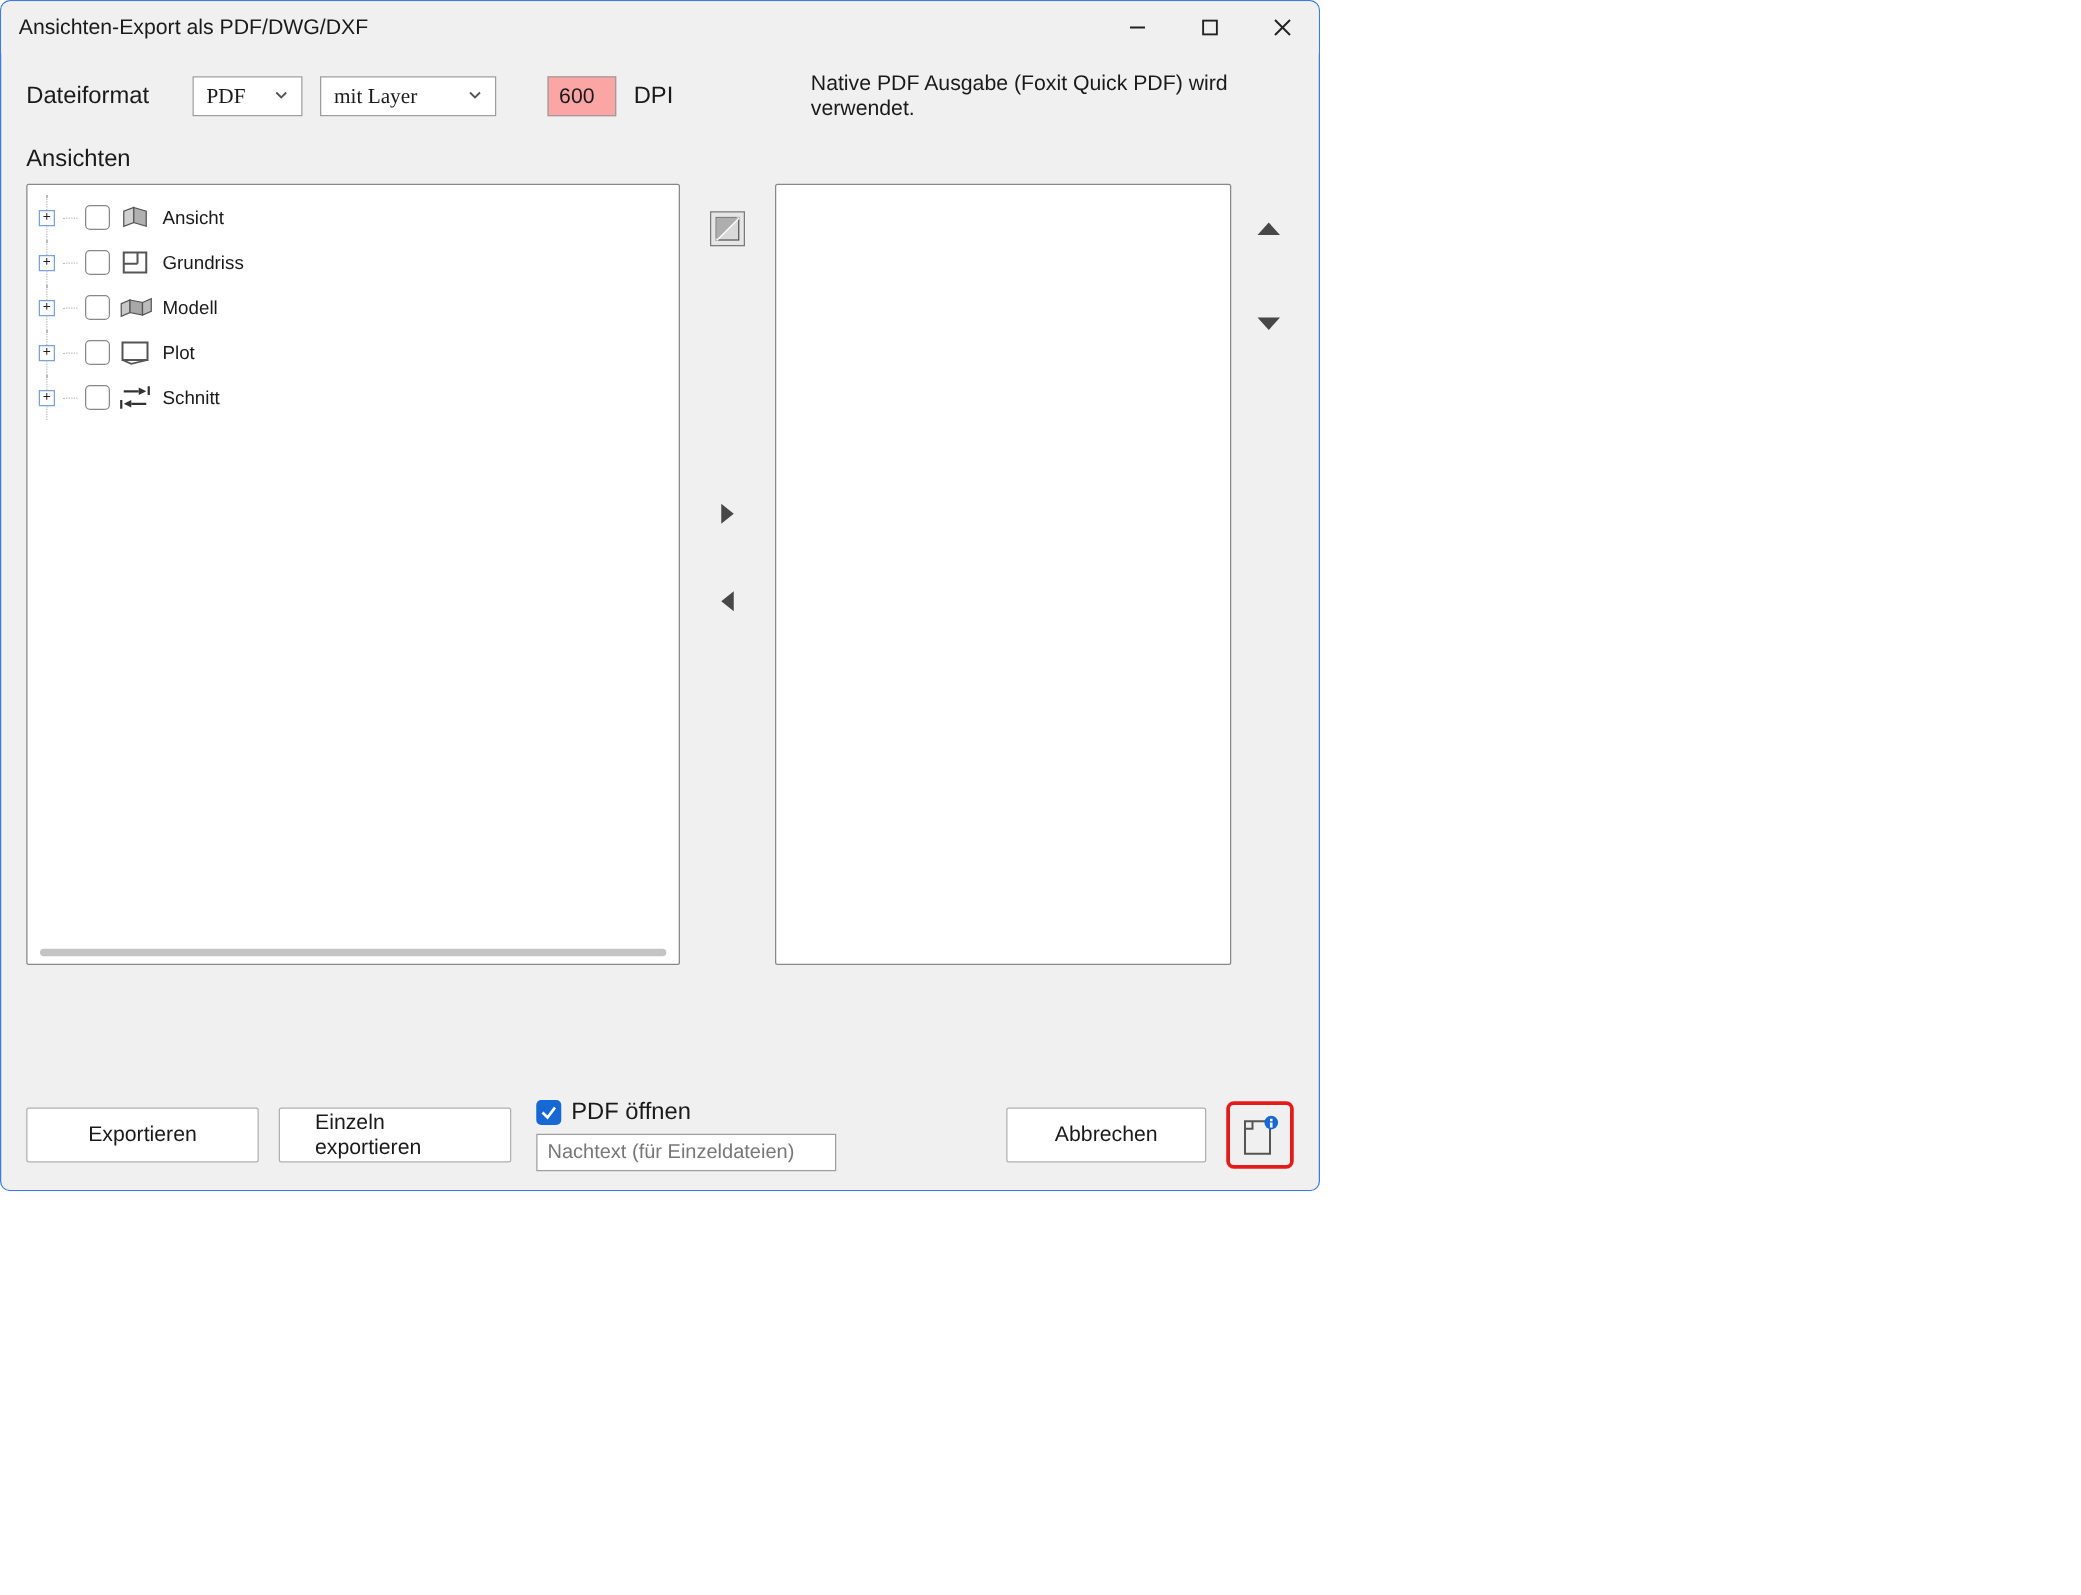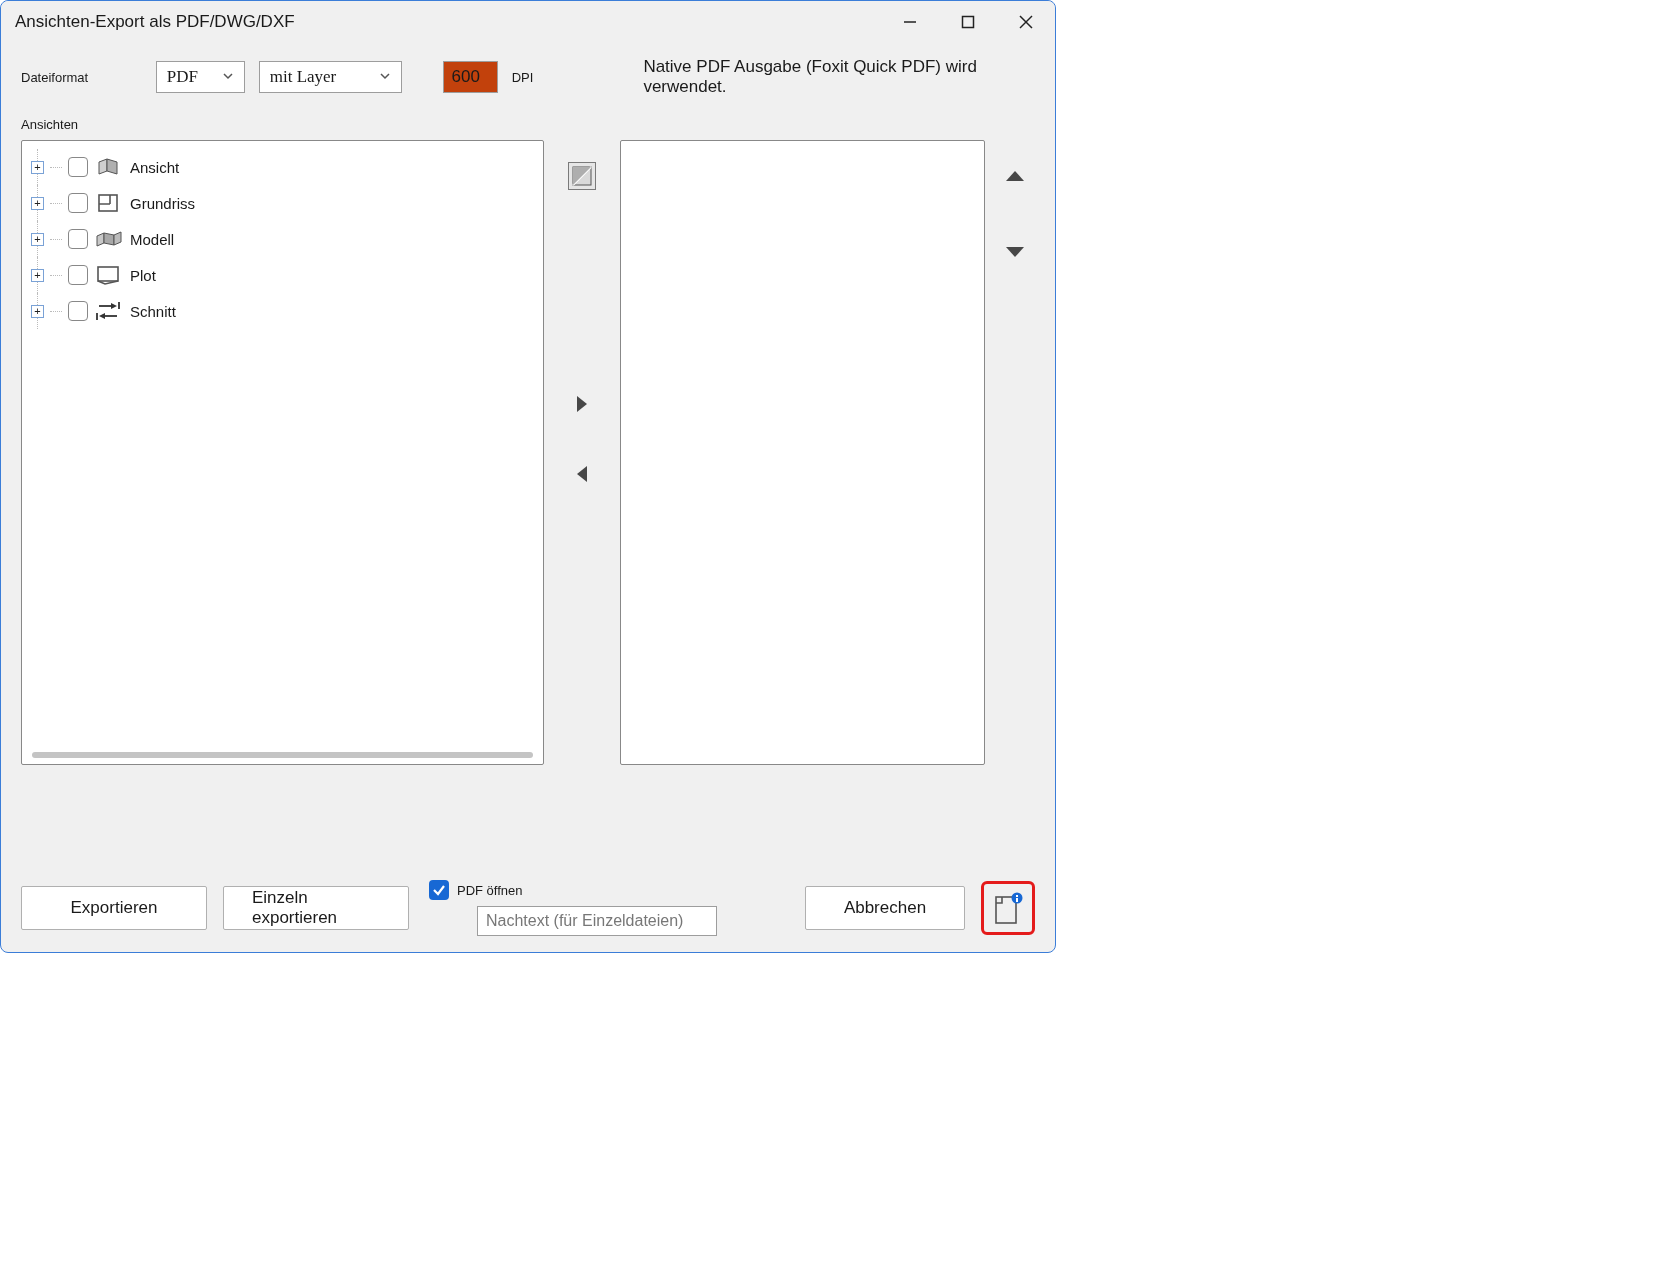--- a/index.html
+++ b/index.html
@@ -51,35 +51,35 @@
     padding: 10px 20px 0 20px;
     display: flex;
     flex-direction: column;
   }
   .row-top {
     display: flex;
     align-items: center;
     gap: 14px;
     height: 48px;
   }
-  .label { font-size: 13px; }
+  .label { font-size: 19px; }
   .combo {
     border: 1px solid #9d9d9d;
     background: #fff;
     height: 32px;
     display: flex;
     align-items: center;
     padding: 0 10px;
     gap: 8px;
     font-family: Liberation Serif, serif;
   }
   .combo .chev { margin-left: auto; }
   .num-input {
     border: 1px solid #9d9d9d;
-    background: #c2410c;
+    background: #fca5a5;
     height: 32px;
     width: 58px;
     padding: 0 8px;
     display: flex;
     align-items: center;
   }
   .info-text {
     margin-left: 96px;
     font-size: 17px;
   }
@@ -239,21 +239,20 @@
   .chk svg { stroke: #fff; }
   .text-input {
     border: 1px solid #9d9d9d;
     background: #fff;
     height: 30px;
     width: 240px;
     padding: 0 8px;
     color: #777;
     display:flex; align-items:center;
     font-size: 16px;
-    margin-left: 48px;
   }
   .spacer { flex: 1; }
   .highlight-box {
     border: 3px solid #e41b1b;
     border-radius: 6px;
     padding: 4px;
     display:flex; align-items:center; justify-content:center;
   }
   .info-icon-btn {
     width: 40px; height: 40px;

